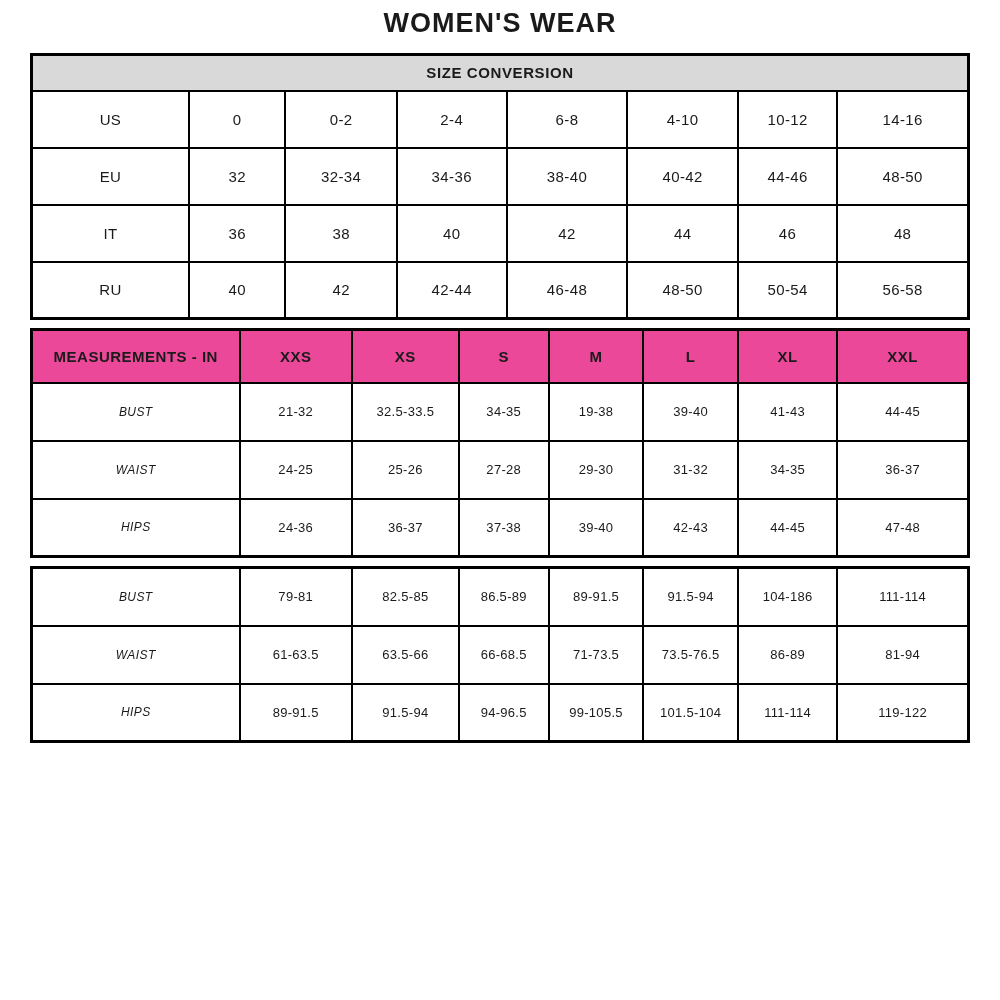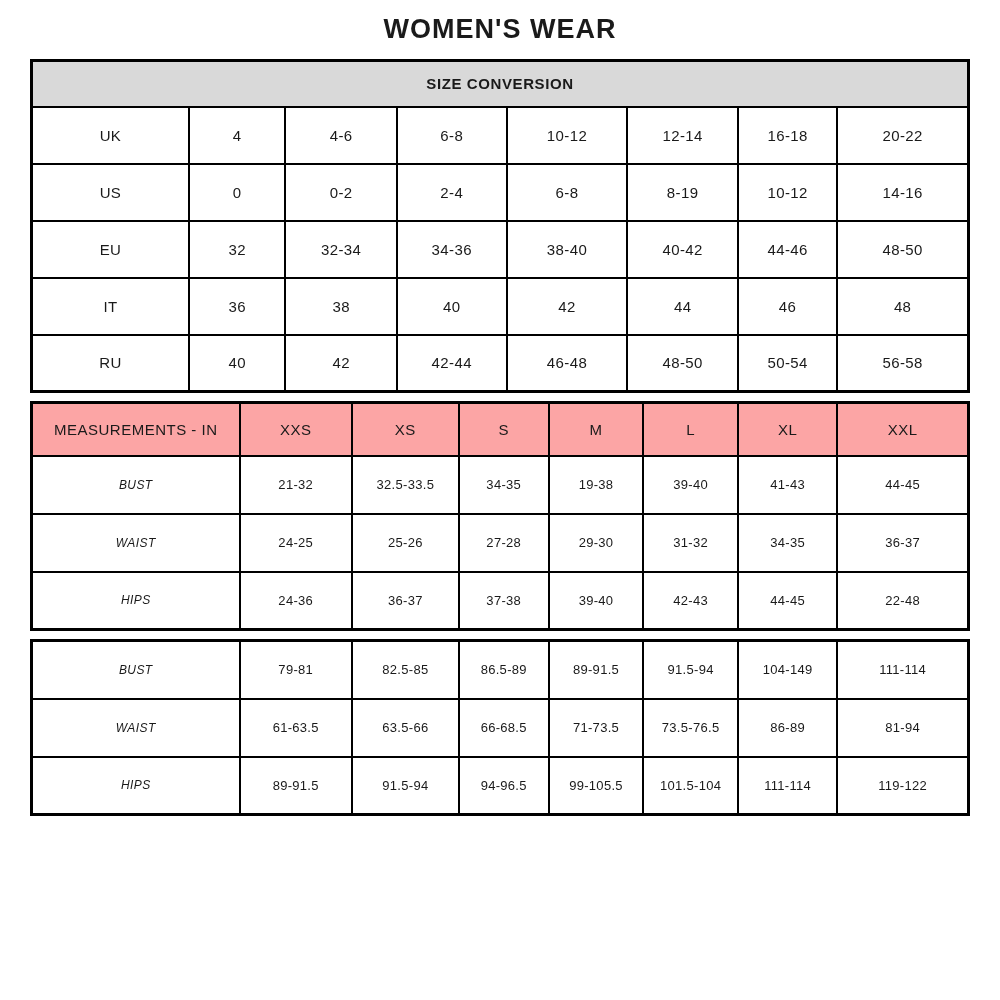--- a/index.html
+++ b/index.html
@@ -6,21 +6,21 @@
   html, body {
     margin: 0;
     padding: 0;
     background: #ffffff;
     color: #1a1a1a;
     font-family: "Liberation Sans", sans-serif;
   }
   .page {
     width: 940px;
     margin: 0 auto;
-    padding-top: 10px;
+    padding-top: 4px;
   }
   .title {
     text-align: center;
     font-size: 27px;
     font-weight: 700;
     letter-spacing: 1px;
     margin: 4px 0 14px 0;
   }
   table.tbl {
     width: 100%;
@@ -31,31 +31,31 @@
   }
   table.tbl td, table.tbl th {
     border: 2px solid #000;
     text-align: center;
     vertical-align: middle;
     padding: 0 4px;
     overflow: hidden;
     white-space: nowrap;
   }
   .banner {
-    height: 46px;
+    height: 36px;
     background: #d9d9d9;
     font-weight: 700;
     font-size: 15px;
     letter-spacing: 0.6px;
   }
   .t1 td { height: 57px; font-size: 15px; letter-spacing: 0.4px; }
   .t23 tr.head td {
     height: 53px;
-    background: #fca5a5;
-    font-weight: 400;
+    background: #ec4899;
+    font-weight: 700;
     font-size: 15px;
     letter-spacing: 0.5px;
   }
   .t23 td { height: 58px; }
   .t23 td.rowlabel { font-size: 12px; letter-spacing: 0.4px; font-style: italic; }
   .t23 td.val { font-size: 13px; letter-spacing: 0.3px; }
 </style>
 </head>
 <body>
 
@@ -74,36 +74,26 @@
         <col style="width:10.6%">
         <col style="width:14.0%">
     </colgroup>
     <thead>
       <tr>
         <th colspan="8" class="banner">SIZE CONVERSION</th>
       </tr>
     </thead>
     <tbody>
       <tr>
-        <td>UK</td>
-        <td>4</td>
-        <td>4-6</td>
-        <td>6-8</td>
-        <td>10-12</td>
-        <td>12-14</td>
-        <td>16-18</td>
-        <td>20-22</td>
-      </tr>
-      <tr>
         <td>US</td>
         <td>0</td>
         <td>0-2</td>
         <td>2-4</td>
         <td>6-8</td>
-        <td>8-19</td>
+        <td>4-10</td>
         <td>10-12</td>
         <td>14-16</td>
       </tr>
       <tr>
         <td>EU</td>
         <td>32</td>
         <td>32-34</td>
         <td>34-36</td>
         <td>38-40</td>
         <td>40-42</td>
@@ -176,21 +166,21 @@
         <td class="val">36-37</td>
       </tr>
       <tr>
         <td class="rowlabel">HIPS</td>
         <td class="val">24-36</td>
         <td class="val">36-37</td>
         <td class="val">37-38</td>
         <td class="val">39-40</td>
         <td class="val">42-43</td>
         <td class="val">44-45</td>
-        <td class="val">22-48</td>
+        <td class="val">47-48</td>
       </tr>
     </tbody>
   </table>
 
   <table class="tbl t23">
     <colgroup>
       <col style="width:22.2%">
         <col style="width:12.0%">
         <col style="width:11.4%">
         <col style="width:9.6%">
@@ -200,21 +190,21 @@
         <col style="width:14.0%">
     </colgroup>
     <tbody>
       <tr>
         <td class="rowlabel">BUST</td>
         <td class="val">79-81</td>
         <td class="val">82.5-85</td>
         <td class="val">86.5-89</td>
         <td class="val">89-91.5</td>
         <td class="val">91.5-94</td>
-        <td class="val">104-149</td>
+        <td class="val">104-186</td>
         <td class="val">111-114</td>
       </tr>
       <tr>
         <td class="rowlabel">WAIST</td>
         <td class="val">61-63.5</td>
         <td class="val">63.5-66</td>
         <td class="val">66-68.5</td>
         <td class="val">71-73.5</td>
         <td class="val">73.5-76.5</td>
         <td class="val">86-89</td>

